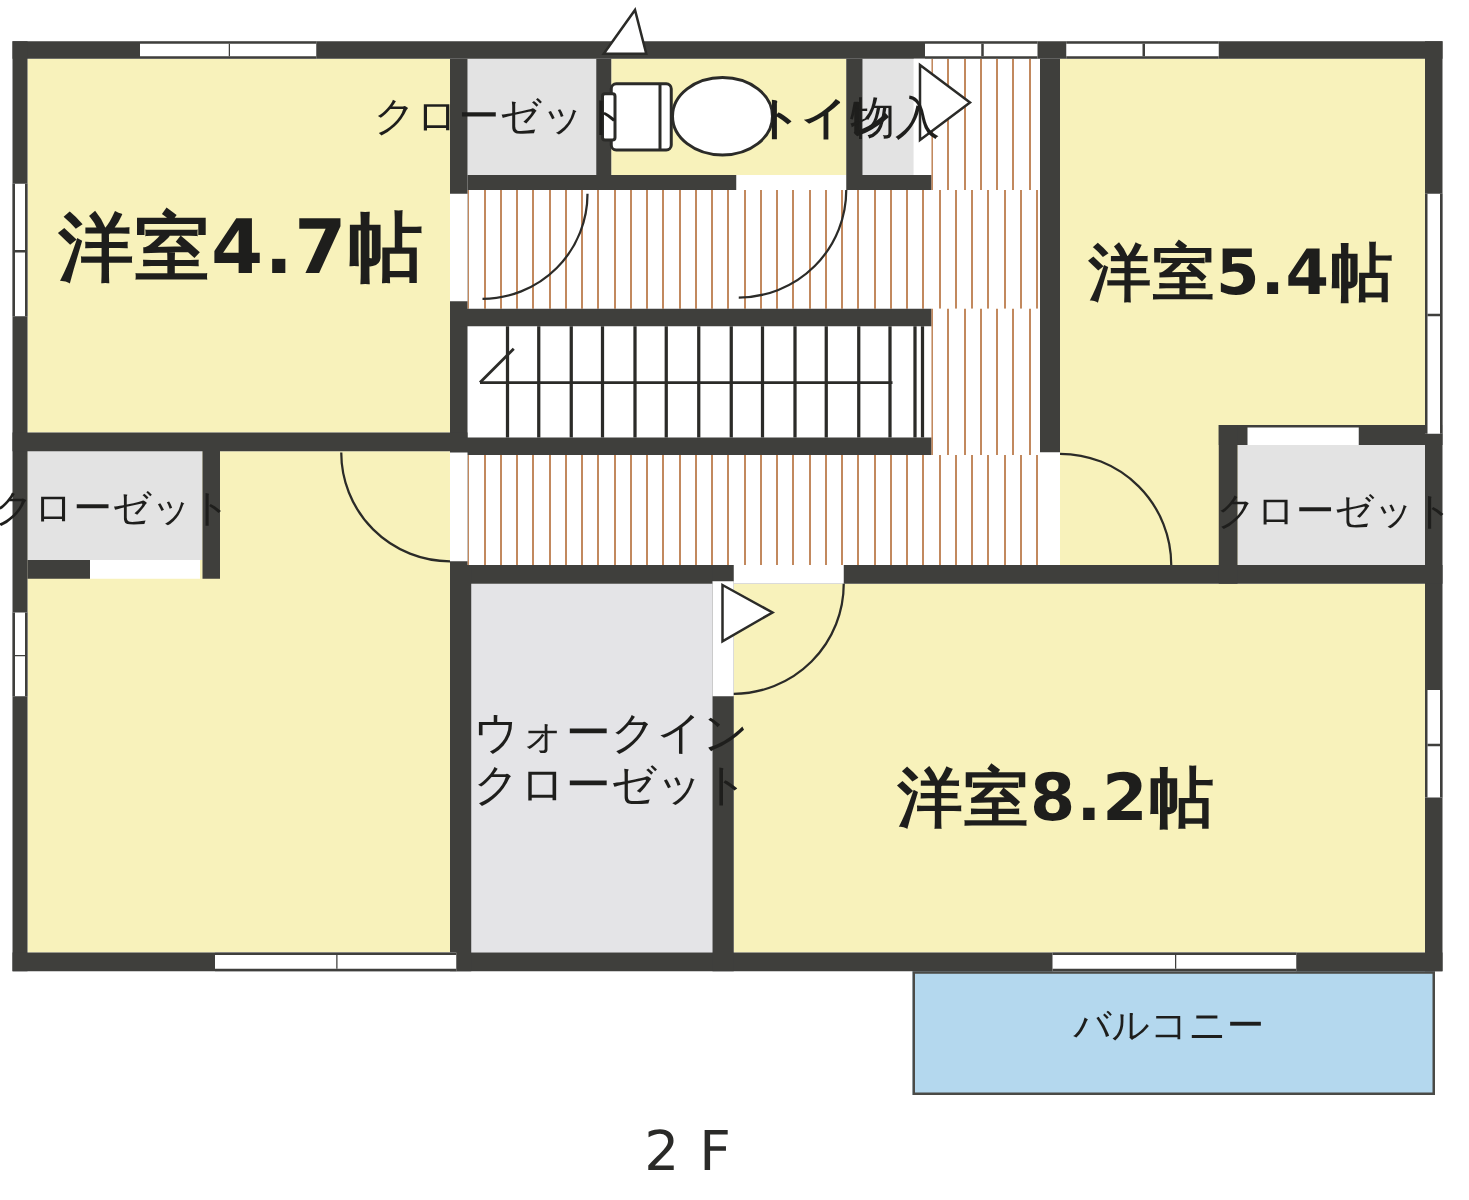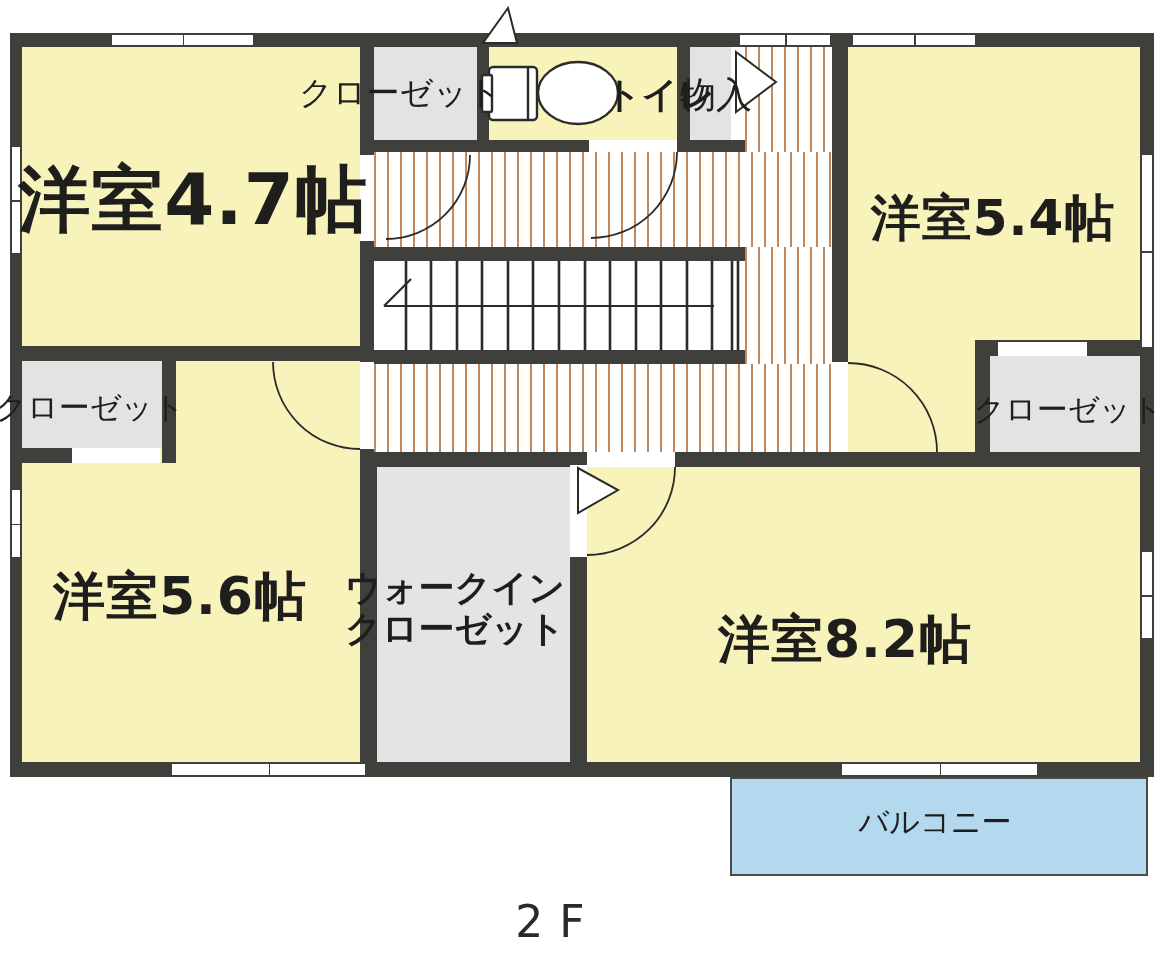--- a/index.html
+++ b/index.html
@@ -135,29 +135,28 @@
     <polygon points="483,43 517,43 508,8" fill="#ffffff" stroke="#2b2b28" stroke-width="2"></polygon>
 
     <g fill="#ffffff" stroke="#2b2b28" stroke-width="2.4">
       <rect x="489" y="67" width="48" height="53" rx="4"></rect>
       <line x1="528" y1="67" x2="528" y2="120"></line>
       <rect x="482" y="75" width="10" height="37" rx="2"></rect>
       <ellipse cx="578" cy="93" rx="40" ry="31"></ellipse>
     </g>
   </svg>
 
-  <div class="lbl lbl-room" style="left:193px;top:199px;font-size:72px;">洋室4.7帖</div>
+  <div class="lbl lbl-room" style="left:193px;top:199px;font-size:60px;">洋室4.7帖</div>
   <div class="lbl lbl-room" style="left:993px;top:219px;font-size:50px;">洋室5.4帖</div>
-  <div class="lbl lbl-room" style="left:180px;top:597px;">洋室5.6帖</div>
   <div class="lbl lbl-room" style="left:845px;top:640px;">洋室8.2帖</div>
   <div class="lbl lbl-mid" style="left:400px;top:93px;font-size:33px;">クローゼット</div>
   <div class="lbl lbl-mid" style="left:660px;top:95px;font-weight:bold;">トイレ</div>
   <div class="lbl lbl-mid" style="left:716px;top:95px;">物入</div>
   <div class="lbl lbl-small" style="left:90px;top:408px;">クローゼット</div>
   <div class="lbl lbl-small" style="left:1068px;top:410px;">クローゼット</div>
-  <div class="lbl lbl-wic" style="left:455px;top:608px;font-weight:bold;">
+  <div class="lbl lbl-wic" style="left:489px;top:608px;">
     <div>ウォークイン</div>
     <div>クローゼット</div>
   </div>
   <div class="lbl lbl-mid" style="left:935px;top:822px;font-size:30px;">バルコニー</div>
   <div class="lbl lbl-title" style="left:558px;top:922px;">2F</div>
 
 </div>
 
 </body></html>

